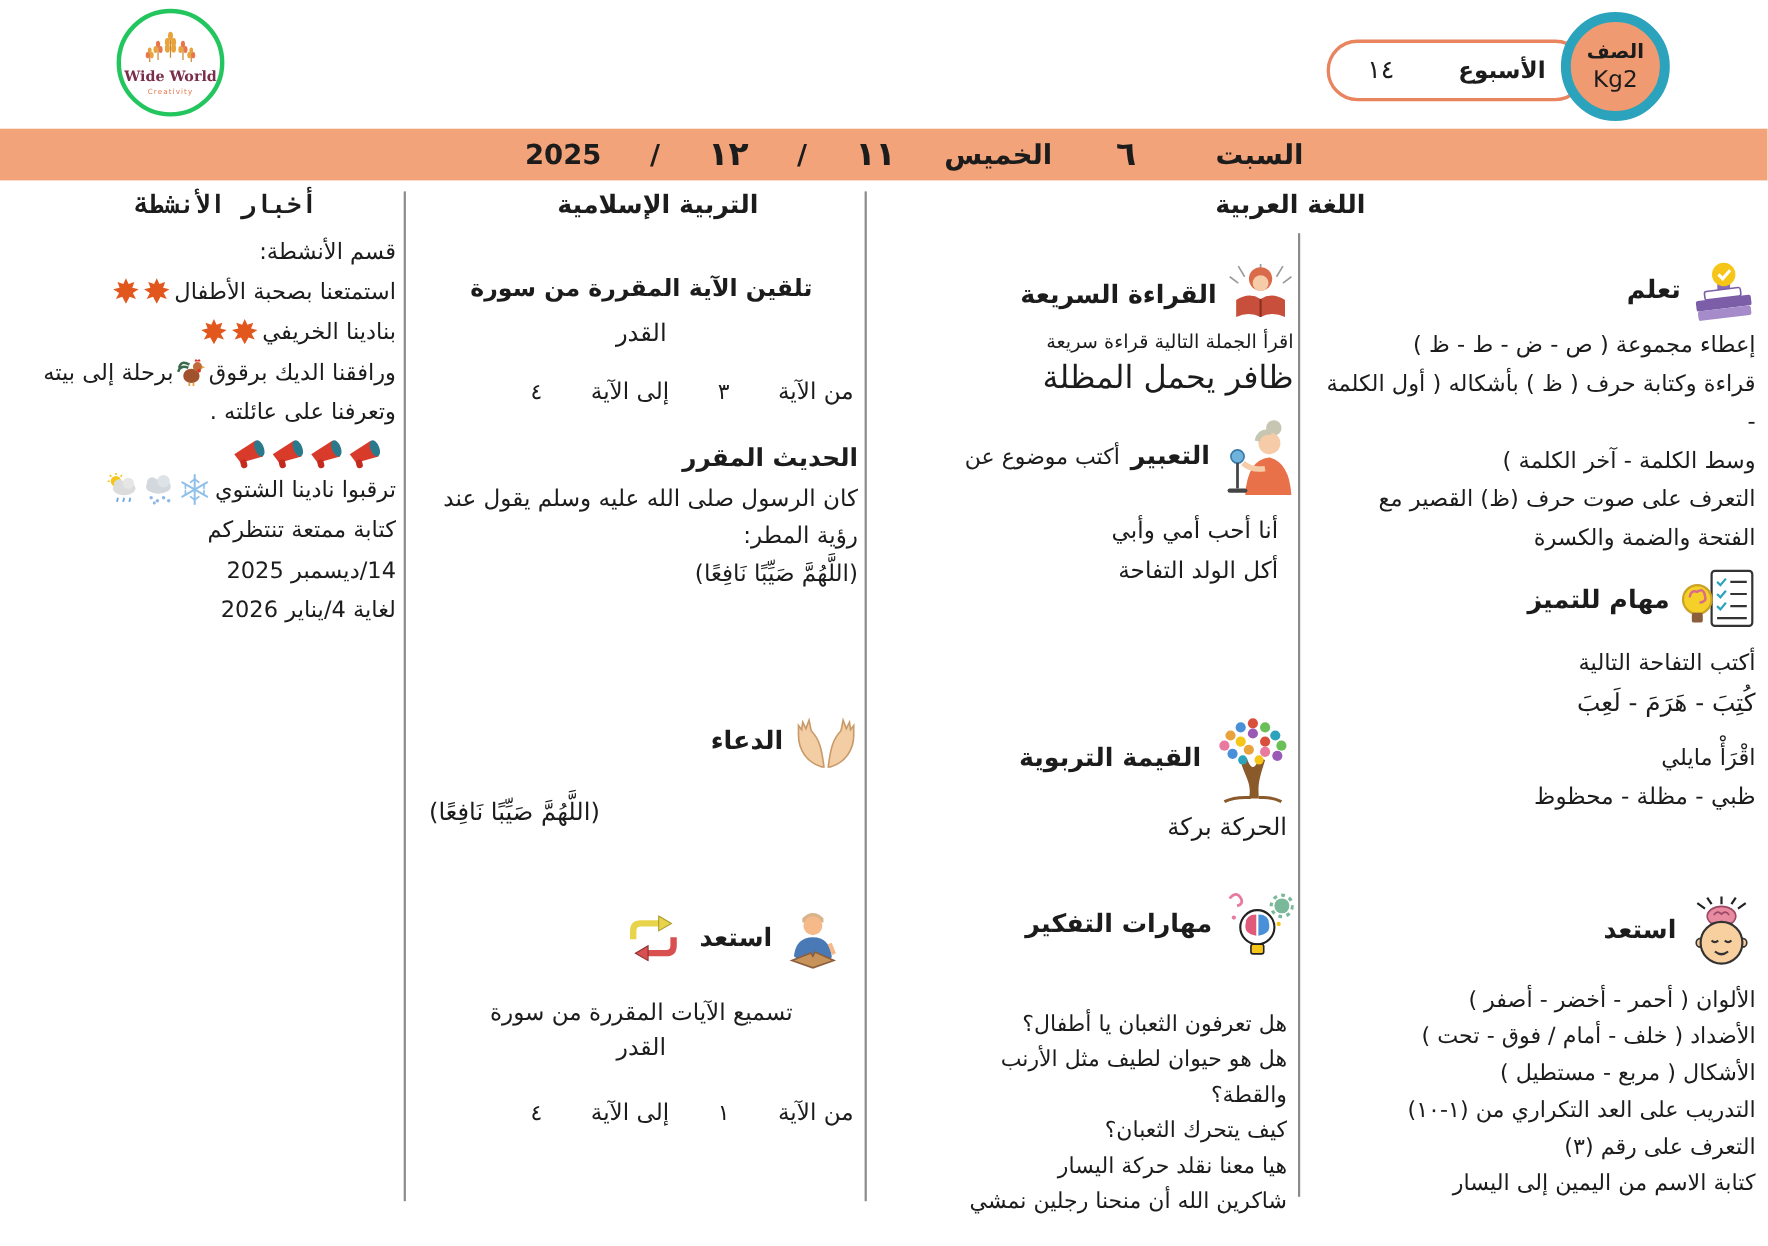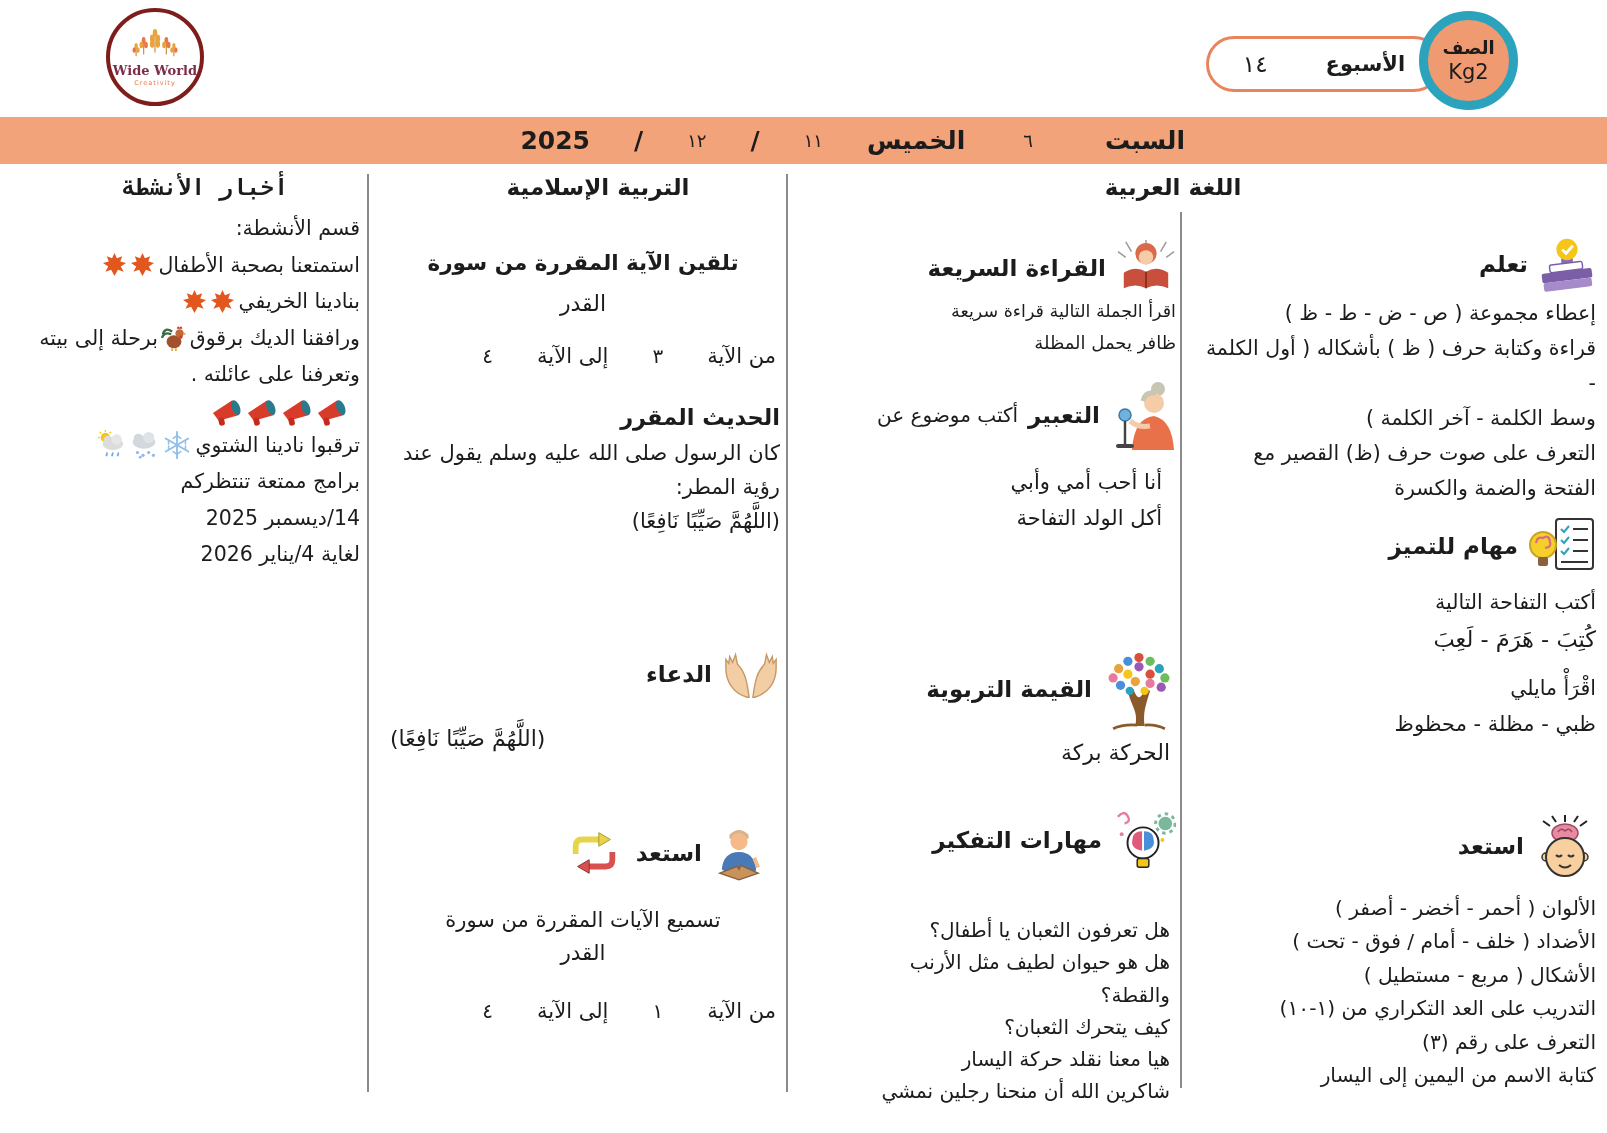--- a/index.html
+++ b/index.html
@@ -5,21 +5,21 @@
   * { box-sizing: border-box; margin: 0; padding: 0; }
   body { margin:0; background:#fff; }
   .page {
     position:relative; width:1607px; height:1133px; background:#ffffff;
     font-family:"DejaVu Sans","Liberation Sans",sans-serif;
     color:#1c1c1c; direction:rtl; overflow:hidden;
   }
   
   .logo {
     position:absolute; left:106px; top:8px; width:98px; height:98px;
-    border:4px solid #7f1d1d; border-radius:50%;
+    border:4px solid #22c55e; border-radius:50%;
     display:flex; flex-direction:column; align-items:center; justify-content:center; gap:1px;
     background:#fff;
   }
   .logo-title { font-family:"DejaVu Serif","Liberation Serif",serif; font-size:13px; font-weight:bold; color:#7A2E4A; direction:ltr;}
   .logo-sub { font-size:6.5px; color:#E8764A; letter-spacing:1px; direction:ltr;}
   .class-badge {
     position:absolute; left:1419px; top:11px; width:99px; height:99px; border-radius:50%;
     background:#F09A72; border:9px solid #2BA3BD;
     display:flex; flex-direction:column; align-items:center; justify-content:center; gap:2px;
   }
@@ -31,21 +31,21 @@
     display:flex; align-items:center; justify-content:center; gap:58px;
   }
   .week-label { font-weight:bold; font-size:21px; }
   .week-value { font-size:23px; }
   
   .banner {
     position:absolute; left:0; top:117px; width:1607px; height:47px; background:#F2A379;
     display:flex; align-items:center; padding-right:422px; gap:44px;
     font-size:25px; font-weight:bold;
   }
-  .banner .num { font-size:18px; font-weight:400; }
+  .banner .num { font-size:30px; font-weight:700; }
   .banner .d1 { margin-left:28px; }
   .banner .n1 { margin-left:14px; }
   
   .vline { position:absolute; width:1.5px; background:#8a8a8a; }
   .col-title { position:absolute; font-weight:bold; font-size:23px; text-align:center; }
   .sec { position:absolute; }
   .sec-head { display:flex; align-items:center; gap:10px; font-weight:bold; font-size:23px; }
   .ic { display:inline-flex; flex-shrink:0; }
   .rt { }
   .ct { text-align:center; }
@@ -222,21 +222,21 @@
           </g>
           <circle cx="31" cy="14" r="11" fill="#D96A4A"></circle>
           <circle cx="31" cy="18" r="7.5" fill="#F5CBA8"></circle>
           <path d="M8 34 Q20 26 31 33 Q42 26 54 34 L54 50 Q42 44 31 50 Q20 44 8 50 Z" fill="#C94F3D"></path>
           <line x1="31" y1="33" x2="31" y2="50" stroke="#8B2F22" stroke-width="2"></line>
         </svg>
       </span>
       <span>القراءة السريعة</span>
     </div>
     <div class="rt" style="margin-top:2px; padding-left:105px; font-size:17.5px; line-height:27px;">اقرأ الجملة التالية قراءة سريعة</div>
-    <div class="rt" style="padding-left:105px; font-size:18px; line-height:36px;">ظافر يحمل المظلة</div>
+    <div class="rt" style="padding-left:105px; font-size:29px; line-height:36px;">ظافر يحمل المظلة</div>
   </div>
 
   <div class="sec" style="left:794px; top:380px; width:382px;">
     <div class="sec-head">
       <span class="ic">
         <svg width="66" height="70" viewBox="0 0 66 70">
           <circle cx="48" cy="9" r="7" fill="#C6C6B2"></circle>
           <circle cx="44" cy="23" r="10" fill="#F5CBA8"></circle>
           <path d="M33 21 Q35 11 46 13" stroke="#C6C6B2" stroke-width="5" fill="none"></path>
           <path d="M22 70 Q24 38 44 36 Q62 40 64 70 Z" fill="#E8714A"></path>
@@ -497,18 +497,18 @@
             <circle cx="22" cy="10" r="5.5" fill="#E6E6E6"></circle>
             <g stroke="#6FA8DC" stroke-width="1.8">
               <line x1="12" y1="24" x2="11" y2="28"></line>
               <line x1="18" y1="24" x2="17" y2="28"></line>
               <line x1="24" y1="24" x2="23" y2="28"></line>
             </g>
           </svg>
       </span>
     </div>
 
-    <div>برامج ممتعة تنتظركم</div>
+    <div>كتابة ممتعة تنتظركم</div>
     <div>14/ديسمبر 2025</div>
     <div>لغاية 4/يناير 2026</div>
   </div>
 
 </div>
 
 </body></html>

